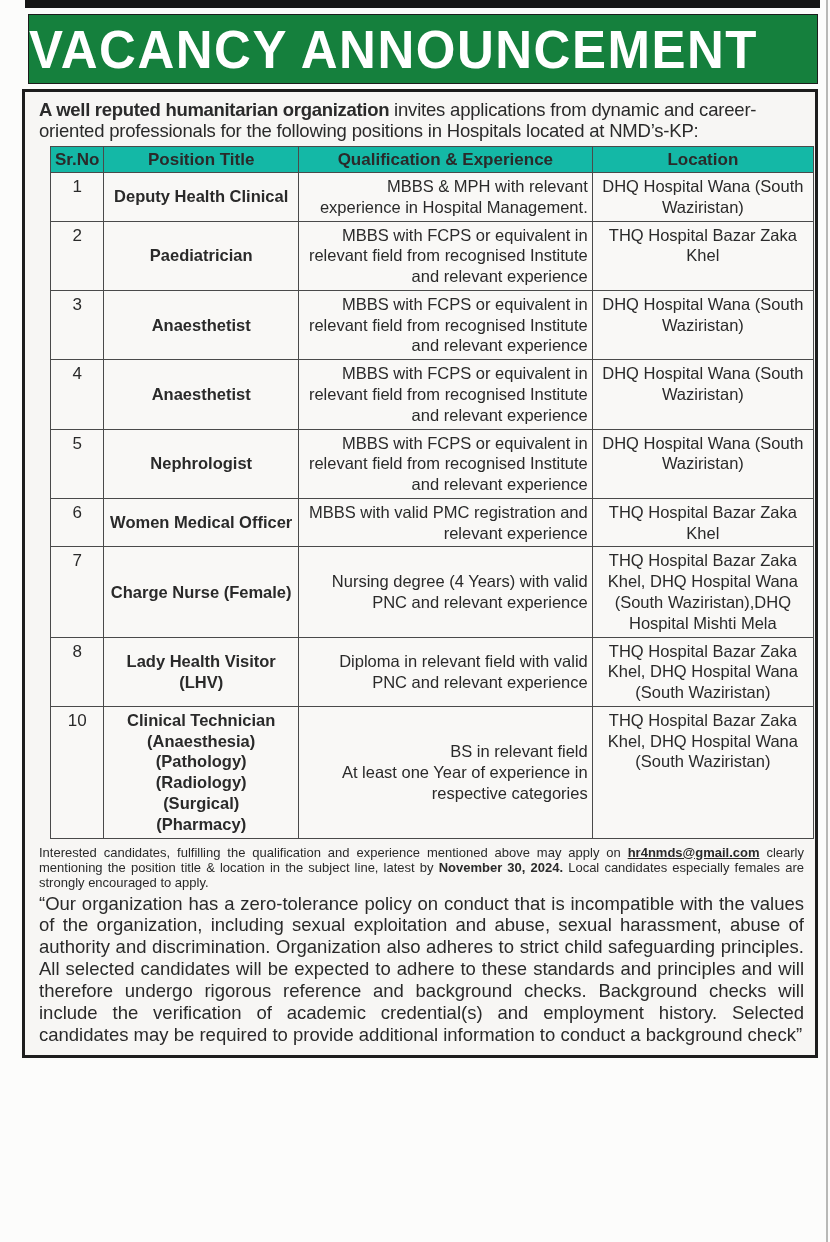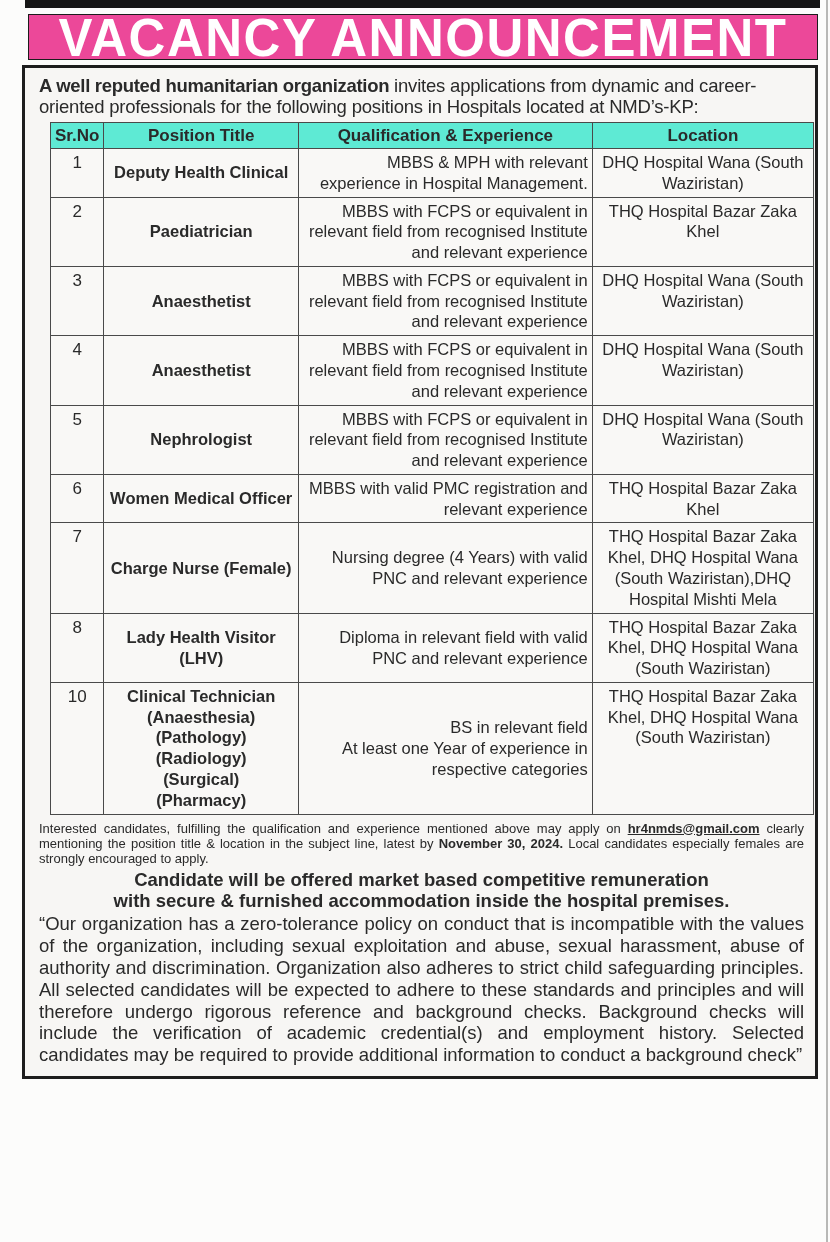--- a/index.html
+++ b/index.html
@@ -21,26 +21,26 @@
     background: #b8b8b6;
   }
   .top-rule {
     margin-left: 25px;
     width: 795px;
     height: 8px;
     background: #161616;
   }
   .title-bar {
     margin: 6px 12px 0 28px;
-    height: 46px;
-    background: #ec4899;
+    height: 70px;
+    background: #15803d;
     border: 1px solid #1c1c1c;
     display: flex;
     align-items: center;
-    justify-content: center;
+    justify-content: flex-start;
   }
   .title-text {
     color: #ffffff;
     font-weight: bold;
     font-size: 51px;
     letter-spacing: 1.5px;
     white-space: nowrap;
     transform: scaleY(1.04);
   }
   .ad-box {
@@ -67,21 +67,21 @@
   }
   .vac-table th, .vac-table td {
     border: 1.6px solid #4a4a4a;
     text-align: center;
     font-size: 16.5px;
     line-height: 1.26;
     padding: 3px 4px;
     white-space: pre-line;
   }
   .vac-table th {
-    background: #5eead4;
+    background: #14b8a6;
     font-weight: bold;
     font-size: 17px;
     padding: 2px 2px;
   }
   .col-sr   { width: 7%; }
   .col-pos  { width: 25.5%; }
   .col-qual { width: 38.5%; }
   .col-loc  { width: 29%; }
   td.cell-sr   { vertical-align: top; font-size: 17px; }
   td.cell-pos  { vertical-align: middle; font-weight: bold; }
@@ -207,22 +207,18 @@
 (Pharmacy)</td>
             <td class="cell-qual">BS in relevant field
 At least one Year of experience in respective categories</td>
             <td class="cell-loc">THQ Hospital Bazar Zaka Khel, DHQ Hospital Wana (South Waziristan)</td>
           </tr>
         </tbody>
     </table>
 
     <p class="apply"><span>Interested candidates, fulfilling the qualification and experience mentioned above may apply on </span><span class="email">hr4nmds@gmail.com</span><span> clearly mentioning the position title &amp; location in the subject line, latest by </span><b>November 30, 2024.</b><span> Local candidates especially females are strongly encouraged to apply.</span></p>
 
-    <p class="remuneration">
-      <span class="rem-line">Candidate will be offered market based competitive remuneration</span>
-      <span class="rem-line">with secure &amp; furnished accommodation inside the hospital premises.</span>
-    </p>
 
     <p class="policy">“Our organization has a zero-tolerance policy on conduct that is incompatible with the values of the organization, including sexual exploitation and abuse, sexual harassment, abuse of authority and discrimination. Organization also adheres to strict child safeguarding principles. All selected candidates will be expected to adhere to these standards and principles and will therefore undergo rigorous reference and background checks. Background checks will include the verification of academic credential(s) and employment history. Selected candidates may be required to provide additional information to conduct a background check”</p>
 
 
   </div>
 </div>
 
 </body></html>

